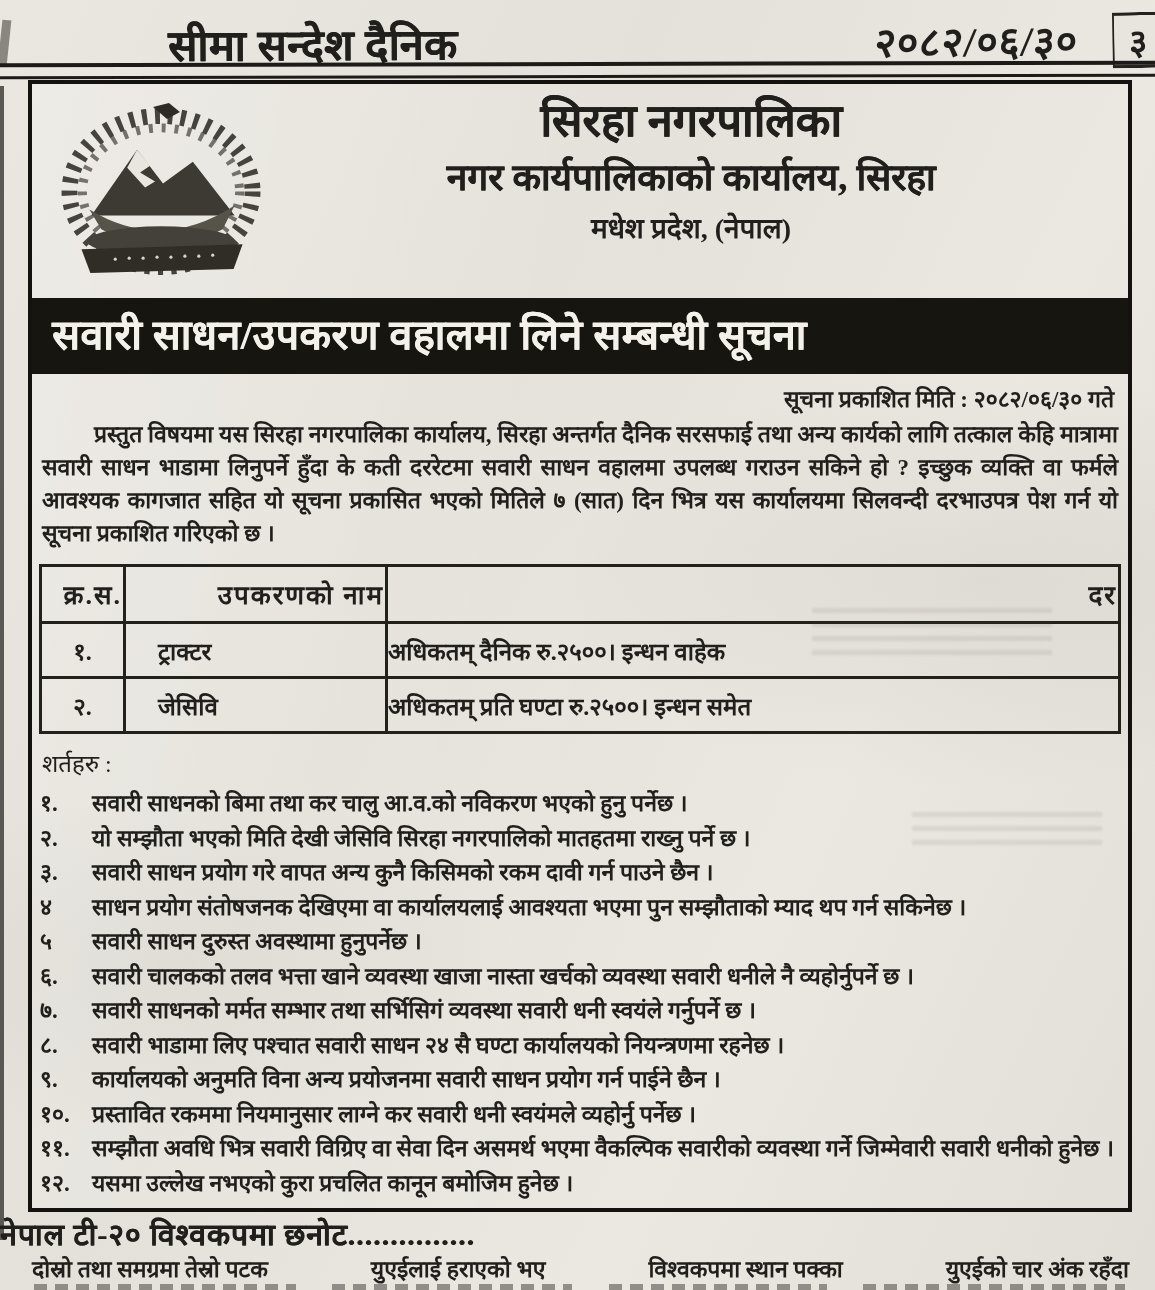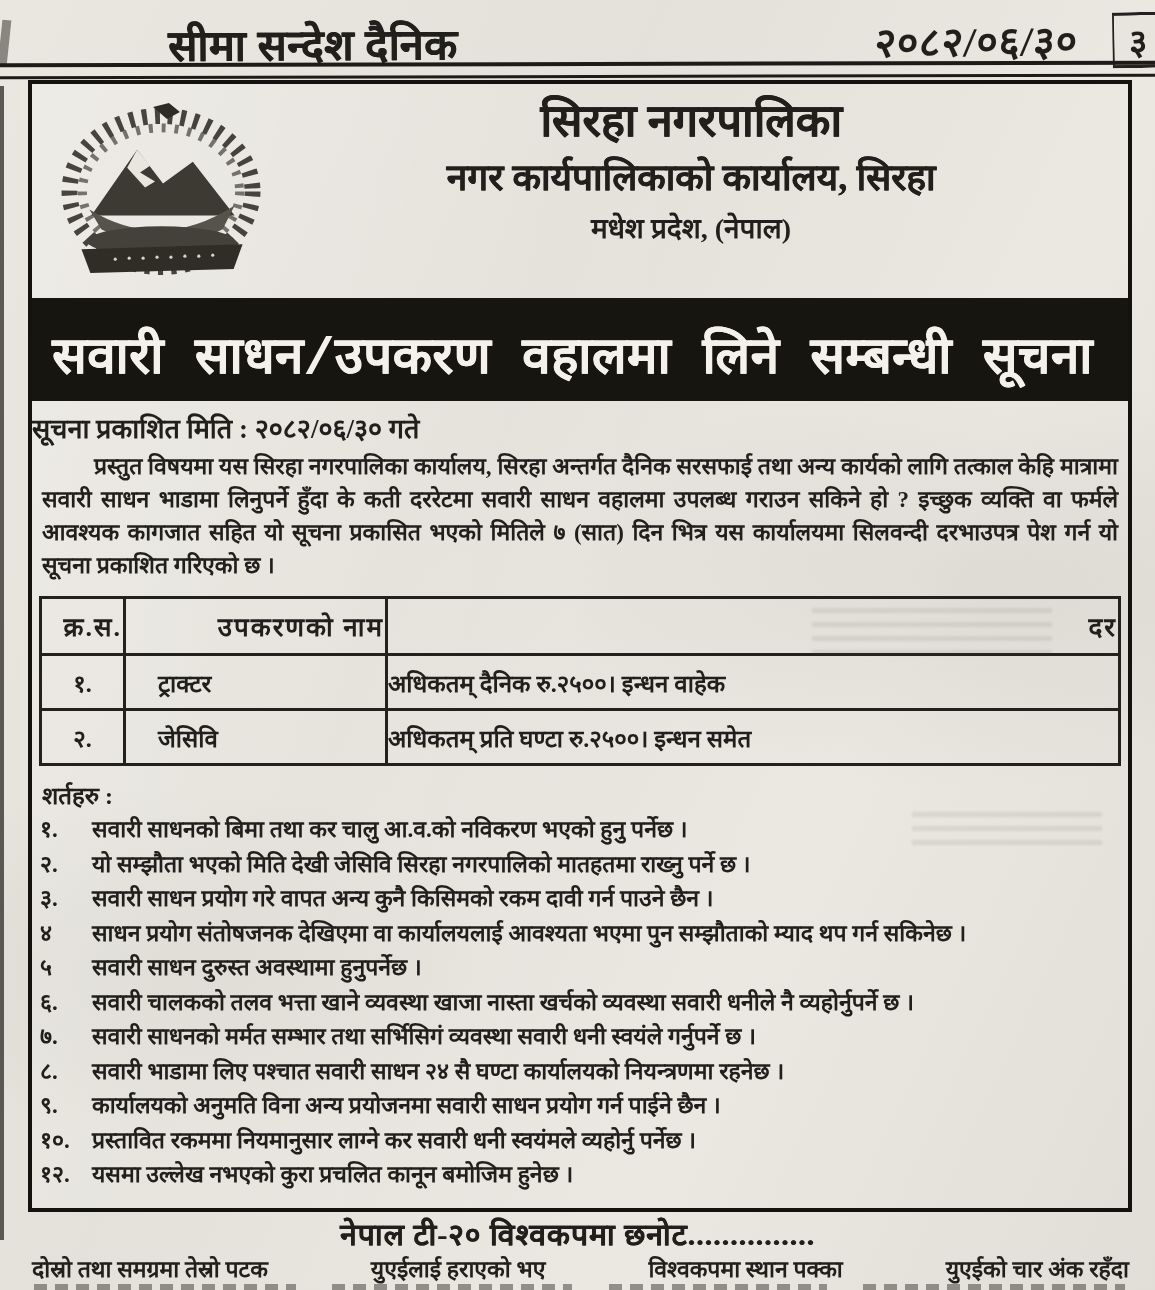--- a/index.html
+++ b/index.html
@@ -38,40 +38,40 @@
   .notice-box{position:absolute;left:28px;top:80px;width:1104px;height:1132px;
     border:4px solid #14120f;box-sizing:border-box;overflow:hidden;
     background:linear-gradient(100deg,rgba(255,255,255,.20),rgba(255,255,255,0) 55%);}
   .box-top{position:relative;height:204px;}
   .emblem{position:absolute;left:20px;top:8px;width:222px;height:184px;}
   .org-head{margin:10px 16px 6px 238px;text-align:center;}
   .org-name{font-size:45px;font-weight:900;line-height:1.2;text-shadow:.5px 0 0 currentColor;}
   .org-office{font-size:37px;font-weight:800;line-height:1.2;margin-top:8px;text-shadow:.4px 0 0 currentColor;}
   .org-province{font-size:28px;font-weight:700;margin-top:8px;}
   .banner{background:var(--banner-bg,#17150f);color:var(--banner-text,#f4f1ea);
-    font-size:51px;font-weight:800;padding:20px 20px 13px;letter-spacing:.5px;
-    text-shadow:.5px 0 0 currentColor;font-family:Liberation Mono, monospace;}
-  .pub-line{text-align:left;font-size:27px;font-weight:700;padding:8px 14px 0 0;}
+    font-size:41px;font-weight:800;padding:7px 20px 13px;letter-spacing:.5px;
+    text-shadow:.5px 0 0 currentColor;}
+  .pub-line{text-align:right;font-size:23px;font-weight:700;padding:8px 14px 0 0;}
   .body-par{margin:4px 10px 0 10px;font-size:23px;line-height:33px;font-weight:600;
     text-align:justify;text-indent:52px;}
   
   .rate-table{width:calc(100% - 14px);margin:14px 7px 0 7px;border-collapse:collapse;}
   .rate-table th,.rate-table td{border:3px solid #23211c;}
   .rate-table th{font-size:26px;font-weight:800;height:52px;text-align:right;letter-spacing:2px;}
   .rate-table td{font-size:24px;font-weight:600;height:50px;}
   .col-sn{width:84px;} .col-name{width:262px;}
   .cell-sn{text-align:center;} .cell-name{padding-left:32px;} .cell-rate{padding-left:0;}
   
-  .terms-head{font-size:24px;font-weight:700;margin:12px 0 2px 10px;}
+  .terms-head{font-size:24px;font-weight:400;margin:12px 0 8px 10px;}
   .terms{list-style:none;margin:2px 8px 0 8px;padding:0;}
   .term{display:flex;font-size:23px;line-height:34.5px;font-weight:600;}
   .term-num{flex:0 0 52px;}
   .term-text{flex:1;}
   
-  .sub-headline{position:absolute;left:0;top:1213px;width:100%;text-align:center;
+  .sub-headline{position:absolute;left:0;top:1213px;width:100%;
     font-size:30px;font-weight:800;letter-spacing:1px;text-shadow:.4px 0 0 currentColor;}
   .bottom-row{position:absolute;left:32px;right:26px;top:1252px;display:flex;
     justify-content:space-between;font-size:23px;font-weight:700;white-space:nowrap;gap:28px;}
   .cut-row{position:absolute;left:34px;right:30px;top:1284px;height:6px;display:flex;
     justify-content:space-between;opacity:.55;filter:blur(.6px);}
   .cut-row span{height:6px;background:repeating-linear-gradient(90deg,#4a4742 0 13px,transparent 13px 21px);}
   .cut-a{width:24%;}.cut-b{width:22%;}.cut-c{width:20%;}.cut-d{width:24%;}
 </style>
 </head>
 <body>
@@ -194,20 +194,24 @@
         </li>
       <li class="term">
           <span class="term-num">९.</span>
           <span class="term-text">कार्यालयको अनुमति विना अन्य प्रयोजनमा सवारी साधन प्रयोग गर्न पाईने छैन ।</span>
         </li>
       <li class="term">
           <span class="term-num">१०.</span>
           <span class="term-text">प्रस्तावित रकममा नियमानुसार लाग्ने कर सवारी धनी स्वयंमले व्यहोर्नु पर्नेछ ।</span>
         </li>
       <li class="term">
+          <span class="term-num">११.</span>
+          <span class="term-text">सम्झौता अवधि भित्र सवारी विग्रिए वा सेवा दिन असमर्थ भएमा वैकल्पिक सवारीको व्यवस्था गर्ने जिम्मेवारी सवारी धनीको हुनेछ ।</span>
+        </li>
+      <li class="term">
           <span class="term-num">१२.</span>
           <span class="term-text">यसमा उल्लेख नभएको कुरा प्रचलित कानून बमोजिम हुनेछ ।</span>
         </li>
     </ul>
 
     <div class="smudge" style="left:780px;top:520px;width:240px;height:60px;"></div>
     <div class="smudge" style="left:880px;top:720px;width:190px;height:50px;"></div>
   </section>
 
   <div class="sub-headline">नेपाल टी-२० विश्वकपमा छनोट...............</div>

